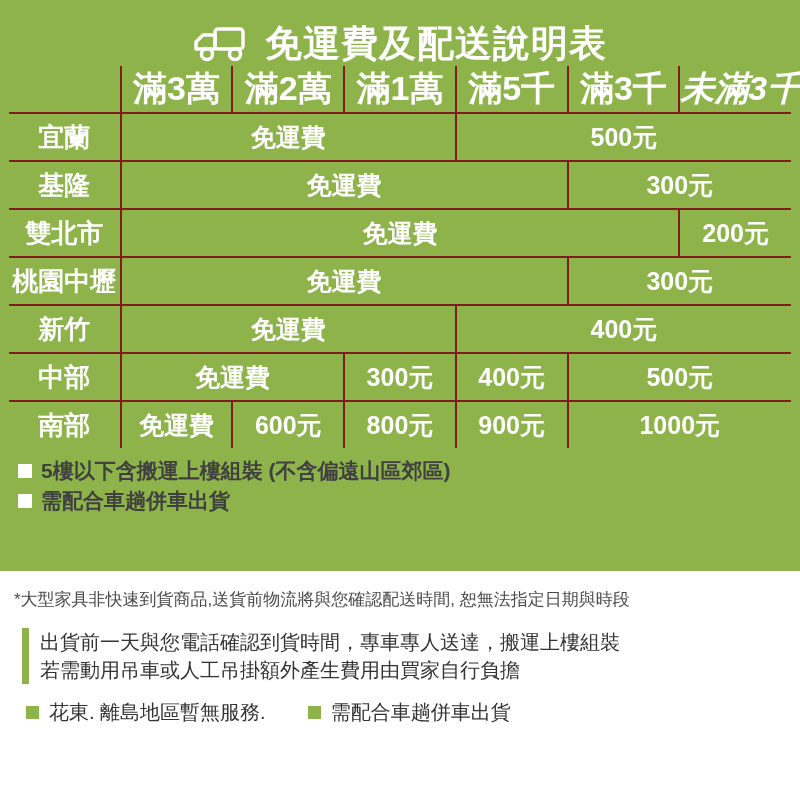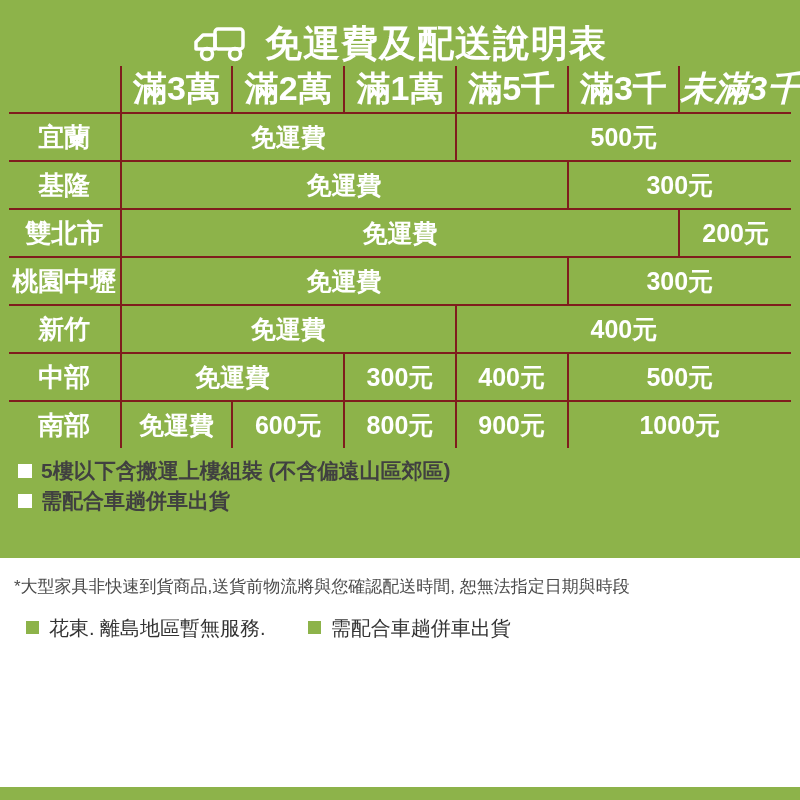--- a/index.html
+++ b/index.html
@@ -105,21 +105,21 @@
     font-size: 21px;
     color: #404040;
     font-weight: bold;
     line-height: 1;
   }
   
   .white-section {
     position: absolute;
     left: 0;
     right: 0;
-    bottom: 13px;
+    bottom: 0;
     height: 229px;
     background: #ffffff;
     box-sizing: border-box;
     padding: 17px 14px 0 14px;
   }
   .note {
     color: #4a4a4a;
     font-size: 17px;
     line-height: 1.45;
     white-space: nowrap;
@@ -241,20 +241,27 @@
     </div>
     <div class="bullet-line">
       <span class="sq"></span>
       <span class="bullet-text">需配合車趟併車出貨</span>
     </div>
   </div>
 
   <div class="white-section">
     <div class="note">*大型家具非快速到貨商品,送貨前物流將與您確認配送時間, 恕無法指定日期與時段</div>
 
+    <div class="callout">
+      <div class="callout-bar"></div>
+      <div>
+        <div class="callout-text">出貨前一天與您電話確認到貨時間，專車專人送達，搬運上樓組裝</div>
+        <div class="callout-text">若需動用吊車或人工吊掛額外產生費用由買家自行負擔</div>
+      </div>
+    </div>
 
     <div class="footer-row">
       <span class="footer-sq"></span>
       <span class="footer-text">花東. 離島地區暫無服務.</span>
       <span class="footer-gap"></span>
       <span class="footer-sq"></span>
       <span class="footer-text">需配合車趟併車出貨</span>
     </div>
   </div>
 

